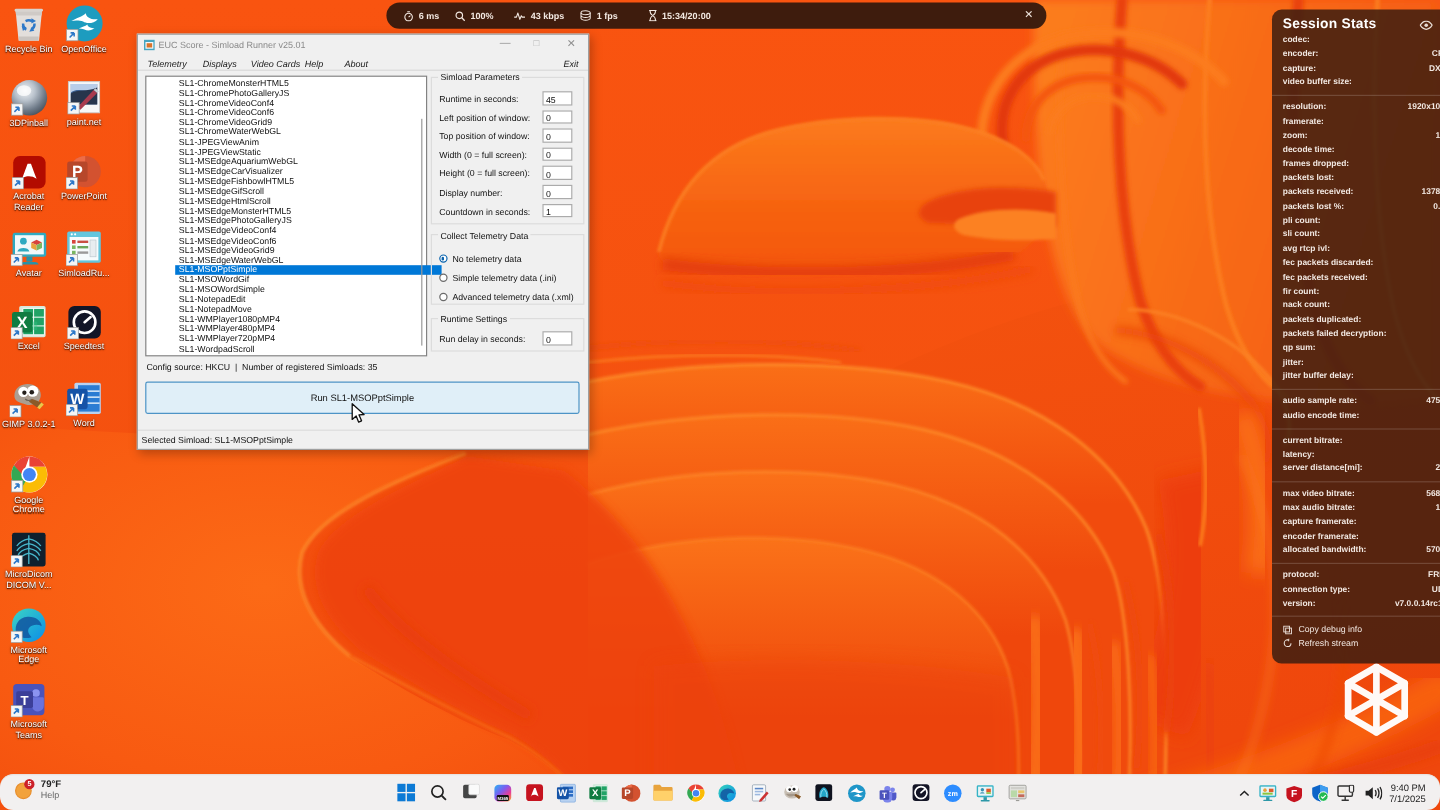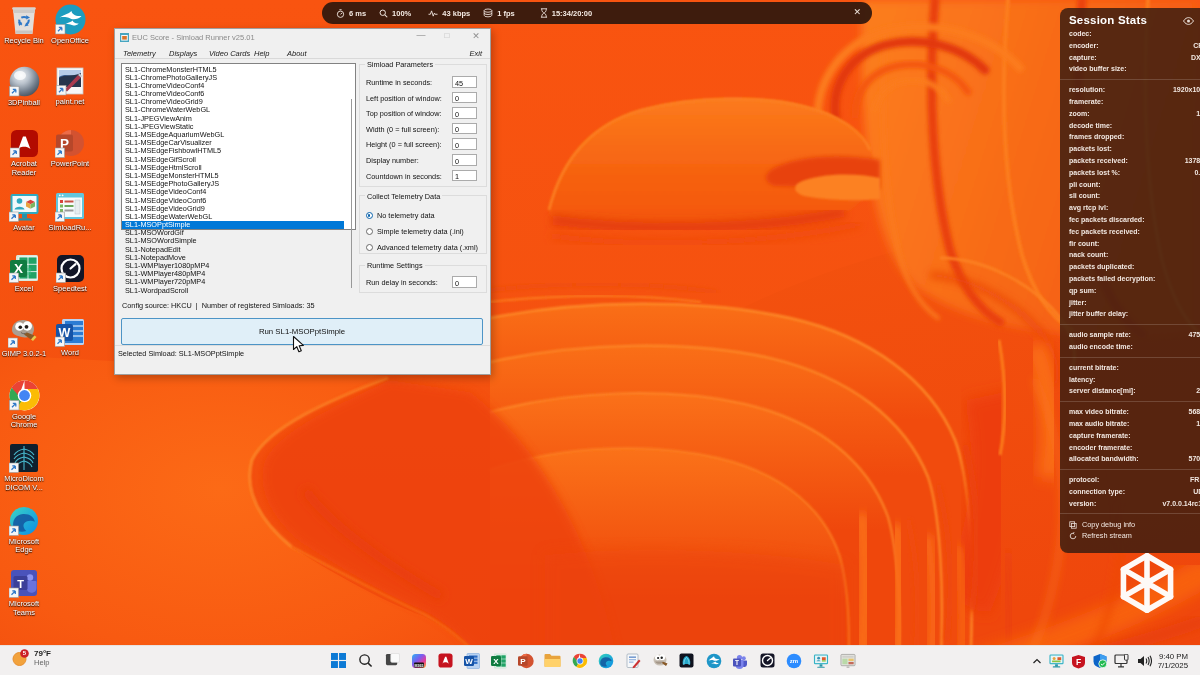--- a/index.html
+++ b/index.html
@@ -16,51 +16,51 @@
   border-radius:11px; color:#f3e9e2; font-size:7.5px; font-weight:bold; display:flex; align-items:center; }
 #topbar .itm { display:flex; align-items:center; gap:4px; }
 
 #win { left:114px; top:28px; width:377px; height:347px; background:#f0f0f0;
   border:1px solid #9f9f9f; box-shadow:2px 3px 8px rgba(0,0,0,.25); font-size:7.5px; color:#111; }
 #titlebar { position:absolute; left:0; top:0; right:0; height:17px; }
 #titletext { position:absolute; left:17px; top:4px; font-size:7.5px; color:#8a8a8a; }
 .wctl { position:absolute; top:0px; color:#909090; font-size:9px; width:20px; text-align:center; }
 #menubar { position:absolute; left:0; top:17px; right:0; height:13px; border-bottom:1px solid #d9d9d9; }
 #menubar span { position:absolute; top:3px; font-size:7.5px; color:#1a1a1a;font-style:italic; }
-#listbox { position:absolute; left:6px; top:34px; width:235px; height:167px; background:#fff;
-  border:1px solid #828282; }
+#listbox { position:absolute; left:6px; top:34px; width:235px; height:234px; background:#fff;
+  border:1px solid #828282;padding-left:24px; }
 #listbox .li { height:8.2px; line-height:8.3px; font-size:7.3px; padding-left:3px; white-space:nowrap; color:#111; }
 #listbox .sel { background:#0078d7; color:#fff; width:222px; }
 #lbthumb { position:absolute; left:235.5px; top:69.5px; width:1.7px; height:189px; background:#999; }
 .gb { position:absolute; left:244px; width:128px; border:1px solid #dcdcdc; }
 .gb .gt { position:absolute; left:5px; top:-4.5px; background:#f0f0f0; padding:0 2px; font-size:7.3px; color:#111; }
 .row { position:absolute; left:6px; right:6px; height:12px; }
 .row .lab { position:absolute; left:0; top:2px; font-size:7.3px; color:#111; }
 .ibox { position:absolute; right:3px; top:0; width:25px; height:11.5px; background:#fff;
   border:1px solid #ababab; font-size:7.3px; padding:1.5px 0 0 2px; color:#111; }
 .radio { position:absolute; left:6px; width:7px; height:7px; border-radius:50%; background:#fff; border:1px solid #6a6a6a; }
 .radio.on { border:1.8px solid #0a63ad; }
 .radio.on::after { content:""; position:absolute; left:0.8px; top:0.8px; width:2.6px; height:2.6px; border-radius:50%; background:#0a63ad; }
 .rlab { position:absolute; left:17px; font-size:7.3px; color:#111; }
 #cfgline { position:absolute; left:7px; top:272px; font-size:7.3px; color:#111; }
 #runbtn { position:absolute; left:6px; top:289px; width:362px; height:27px; background:#e0eff8;
   border:1px solid #4d94c6; border-radius:2px; text-align:center; line-height:26px; font-size:7.8px; color:#111; }
-#statusbar { position:absolute; left:0; right:0; bottom:0; height:29px; border-top:1px solid #dcdcdc; }
+#statusbar { position:absolute; left:0; right:0; bottom:0; height:16px; border-top:1px solid #dcdcdc; }
 #statusbar span { position:absolute; left:3px; top:3px; font-size:7.3px; color:#111; }
 
 #stats { left:1060px; top:8px; width:156px; height:545px; background:rgba(60,29,17,.85);
   border-radius:8px; color:#f2e8e2; overflow:hidden; }
 #stats h1 { font-size:11.5px; font-weight:bold; color:#fff; padding:5.5px 0 0 9px; letter-spacing:.2px; }
 #stats .sep { height:1px; background:rgba(255,255,255,.16); margin:4px 0; }
 #stats .sr { display:flex; justify-content:space-between; padding:0 8px 0 9px;
   font-size:7px; font-weight:bold; line-height:11.8px; }
 #stats .act { display:flex; align-items:center; gap:5px; padding:1.5px 0 0 9px;
   font-size:7.3px; font-weight:normal; line-height:9.5px; }
 
-#taskbar { left:0; top:645px; width:1200px; height:30px; background:#f2f0f0; border-top:1px solid #e8e2e0; }
+#taskbar { left:0; top:645px; width:1200px; height:30px; background:#f2f0f0; border-top:1px solid #e8e2e0;border-radius:11px; }
 #tbicons { position:absolute; left:327px; top:3px; display:flex; gap:3.8px; }
 .tbi { width:23px; height:23px; display:flex; align-items:center; justify-content:center; }
 #tray { position:absolute; right:12px; top:0; height:30px; display:flex; align-items:center; gap:6px; }
 #clock { text-align:right; font-size:7.8px; color:#1a1a1a; line-height:9.5px; }
 #weather { position:absolute; left:12px; top:3px; display:flex; align-items:center; gap:5px; }
 #wtxt1 { font-size:8px; font-weight:bold; color:#222; }
 #wtxt2 { font-size:7.5px; color:#666; }
 </style>
 </head>
 <body>

